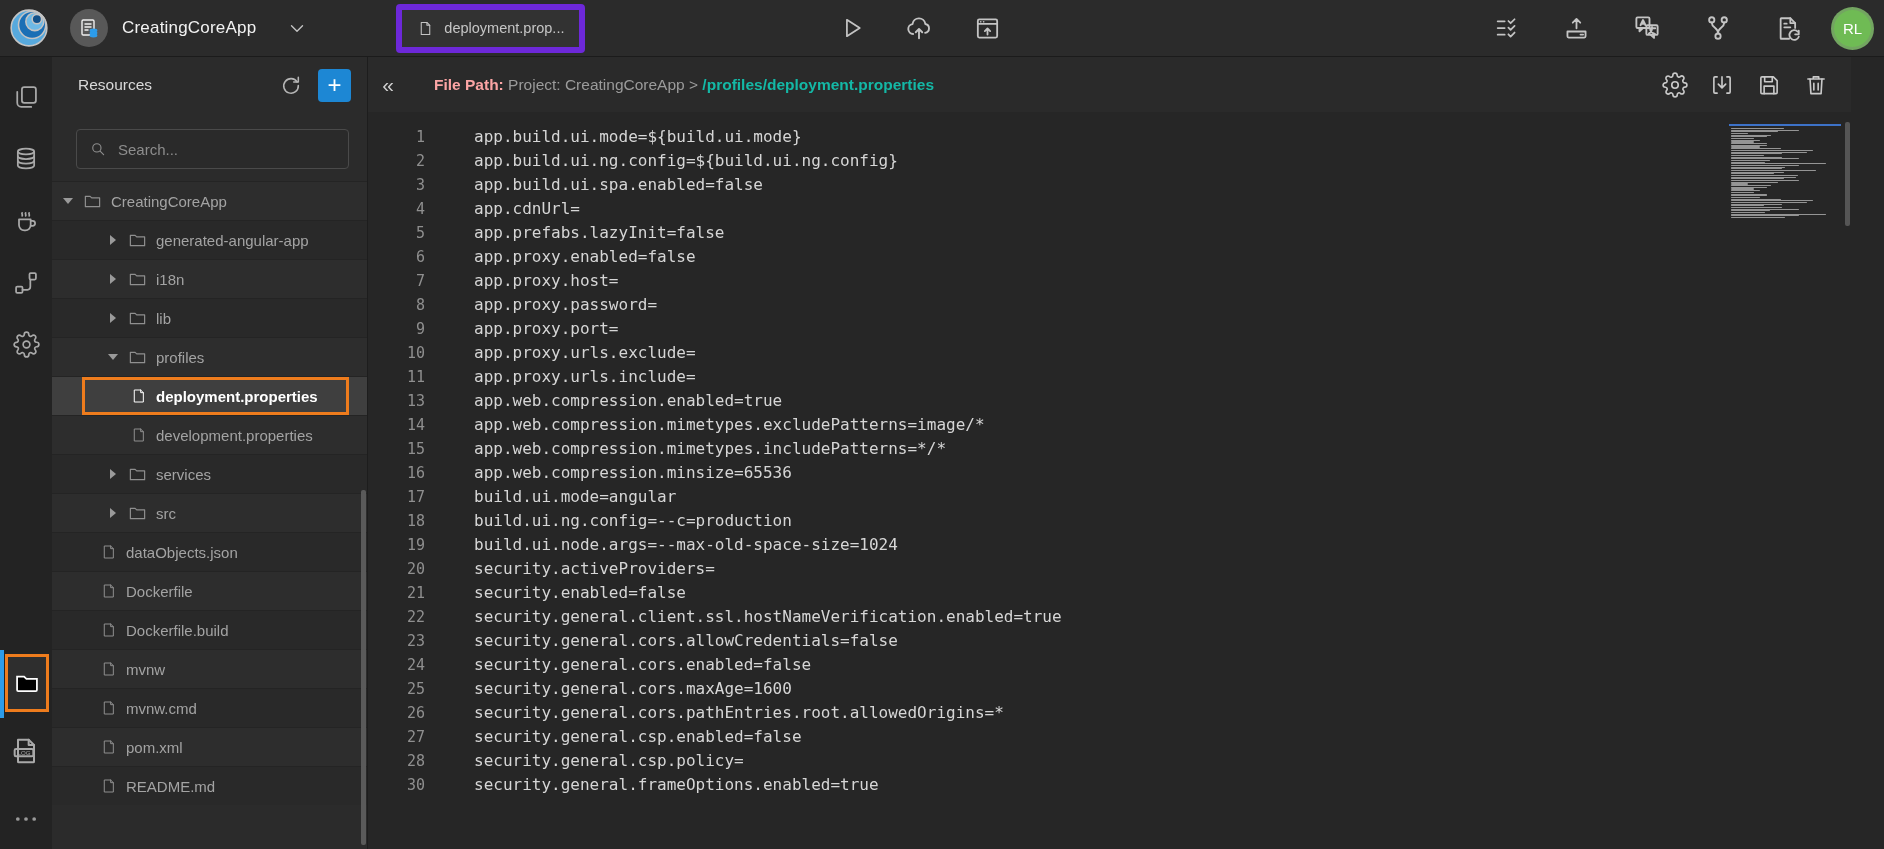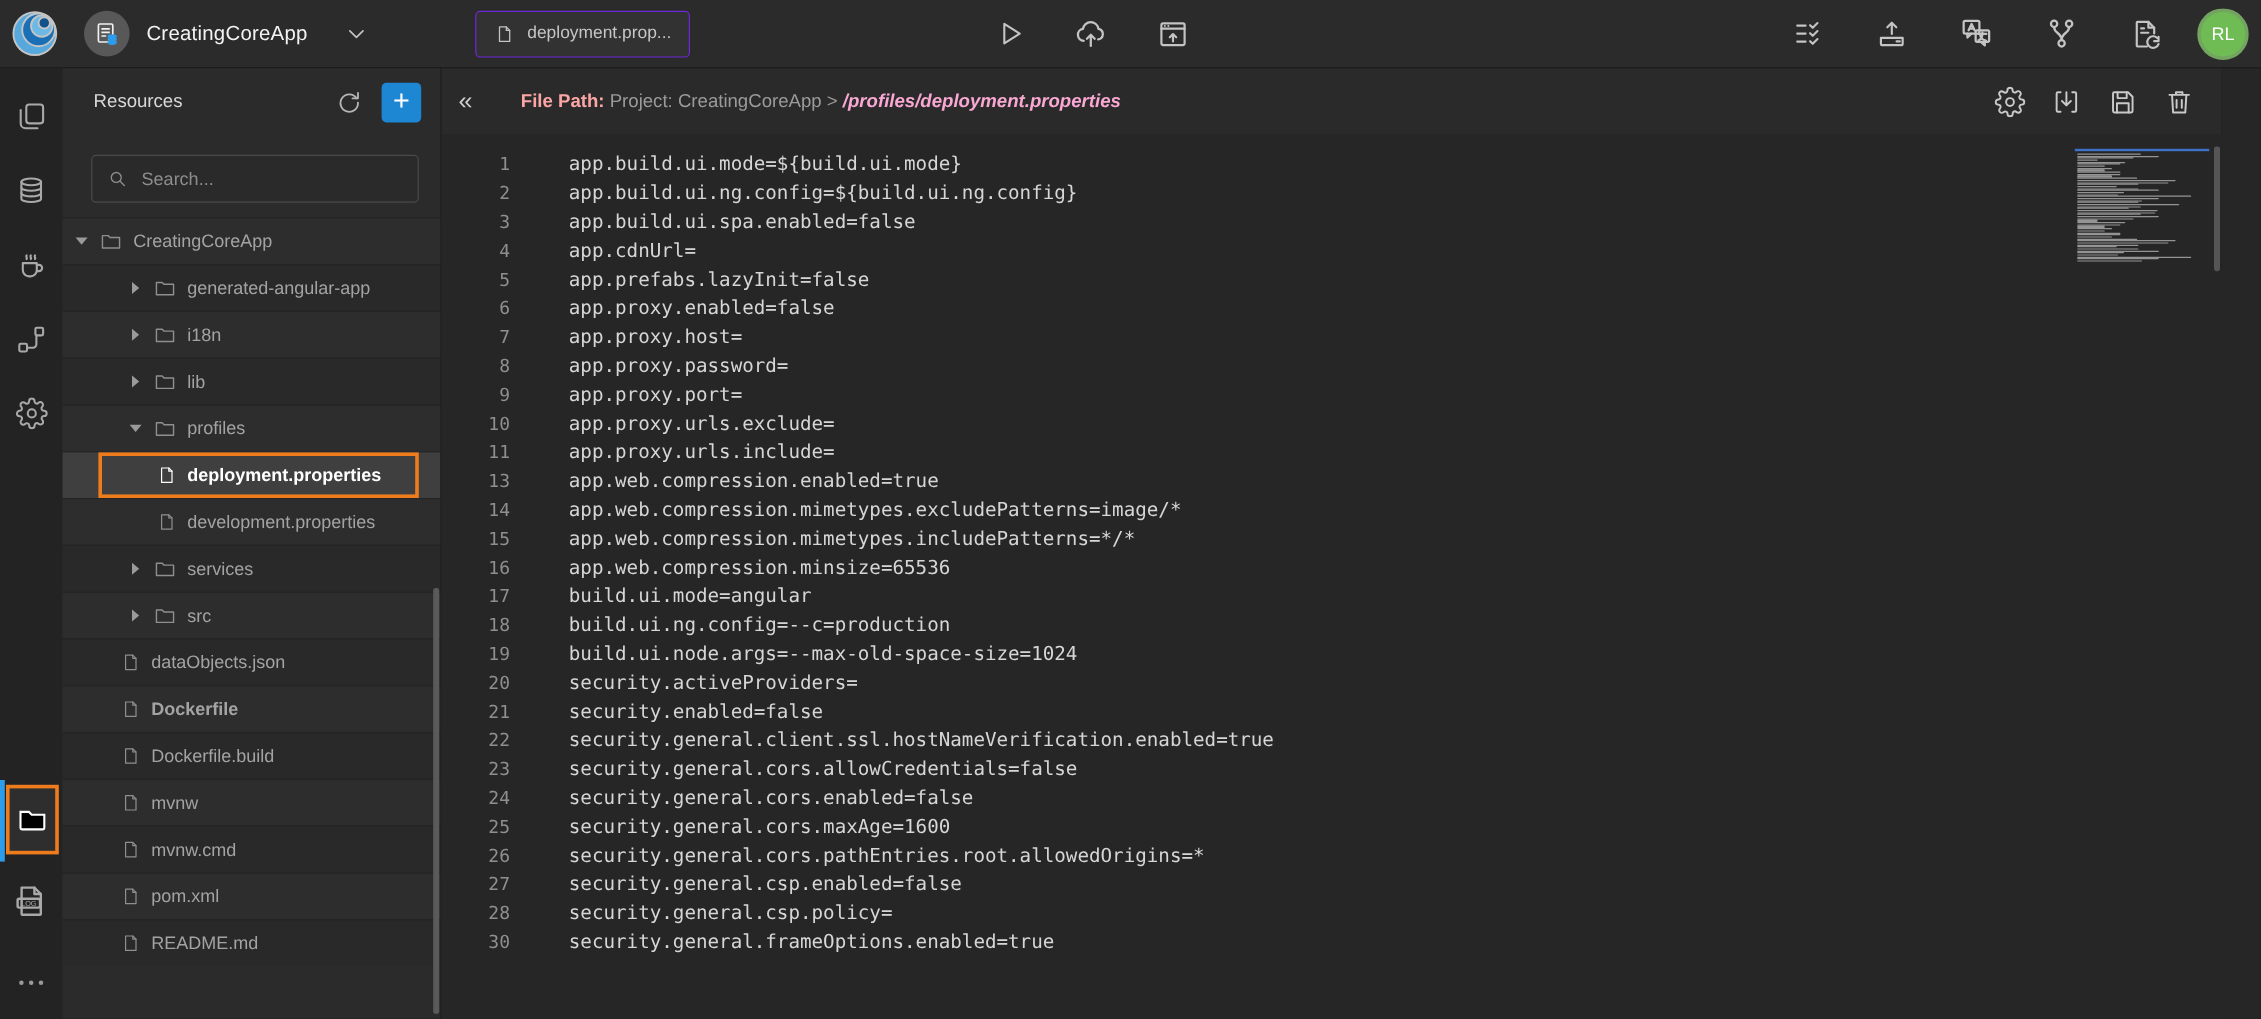--- a/index.html
+++ b/index.html
@@ -8,21 +8,21 @@
   #app{position:relative;width:1884px;height:849px;background:#262626;}
 
   
   #topbar{position:absolute;left:0;top:0;width:1884px;height:57px;background:#2b2b2b;
           border-bottom:1px solid #1b1b1b;display:flex;align-items:center;box-sizing:border-box;}
   .logo{width:42px;height:42px;margin-left:8px;flex:0 0 auto;}
   .appbadge{width:38px;height:38px;border-radius:50%;background:#585858;margin-left:20px;
             display:flex;align-items:center;justify-content:center;flex:0 0 auto;}
   #project-name{color:#f2f2f2;font-size:17px;font-weight:500;margin-left:14px;letter-spacing:.2px;}
   .chev{margin-left:30px;}
-  .toptab{margin-left:88px;height:37px;border:1px solid #6d28d9;border-radius:4px;background:#323232;
+  .toptab{margin-left:88px;height:37px;border:6px solid #6d28d9;border-radius:4px;background:#323232;
           display:flex;align-items:center;padding:0 15px;gap:10px;}
   .toptab span{color:#c6c6c6;font-size:14.5px;}
   .cicons{display:flex;align-items:center;gap:39px;margin-left:252px;}
   .ricons{display:flex;align-items:center;gap:41px;margin-left:auto;}
   .icon{display:inline-flex;align-items:center;justify-content:center;cursor:pointer;}
   .icon svg{stroke:#c4c4c4;fill:none;stroke-width:1.5;stroke-linecap:round;stroke-linejoin:round;}
   #avatar{width:37px;height:37px;border-radius:50%;background:#6fbb54;border:3px solid #7c7c7c55;
           color:#fff;font-size:15px;font-weight:500;display:flex;align-items:center;justify-content:center;
           margin-left:28px;margin-right:10px;flex:0 0 auto;}
 
@@ -77,21 +77,21 @@
   #panel-scroll .thumb{position:absolute;left:0;width:5px;background:#5a5a5a;border-radius:2px;}
 
   
   #editor{position:relative;flex:1 1 auto;height:792px;background:#262626;overflow:hidden;}
   #ed-header{height:55px;background:#2a2a2a;display:flex;align-items:center;padding:0 22px 0 6px;
              box-sizing:border-box;}
   .collapse-btn{color:#cfcfcf;font-size:21px;width:28px;text-align:center;cursor:pointer;line-height:1;}
   .fpath{margin-left:32px;font-size:15.5px;white-space:nowrap;}
   .fpath .fp-label{color:#fca5a5;font-weight:bold;}
   .fpath .fp-mid{color:#9b9b9b;font-weight:normal;}
-  .fpath .fp-file{color:#f9a8d4;font-weight:bold;font-style:italic;}
+  .fpath .fp-file{color:#14b8a6;font-weight:bold;}
   .ed-actions{margin-left:auto;display:flex;align-items:center;gap:21px;}
   .ed-actions .icon svg{stroke:#c9c9c9;}
 
   #ed-body{position:relative;height:737px;}
   #code{padding-top:13px;}
   .cline{display:flex;height:24px;line-height:24px;font-family:"DejaVu Sans Mono","Liberation Mono",monospace;
          white-space:pre;}
   .lnum{width:57px;text-align:right;color:#8f8f8f;font-size:15px;flex:0 0 auto;}
   .ltext{padding-left:49px;color:#d6d6d6;font-size:16px;}
 
@@ -383,21 +383,21 @@
           </div>
           <div class="trow" style="padding-left: 49px;">
             <span class="ticon">
               <svg width="16" height="16" viewBox="0 0 24 24">
                 <path d="M5.5 3h9l4 4v14h-13z"></path>
                 <path d="M14.5 3v4h4"></path>
               </svg>
             </span>
             <span class="tlabel">dataObjects.json</span>
           </div>
-          <div class="trow" style="padding-left: 49px; font-weight: bold;">
+          <div class="trow" style="padding-left: 49px;">
             <span class="ticon">
               <svg width="16" height="16" viewBox="0 0 24 24">
                 <path d="M5.5 3h9l4 4v14h-13z"></path>
                 <path d="M14.5 3v4h4"></path>
               </svg>
             </span>
             <span class="tlabel">Dockerfile</span>
           </div>
           <div class="trow" style="padding-left: 49px;">
             <span class="ticon">

